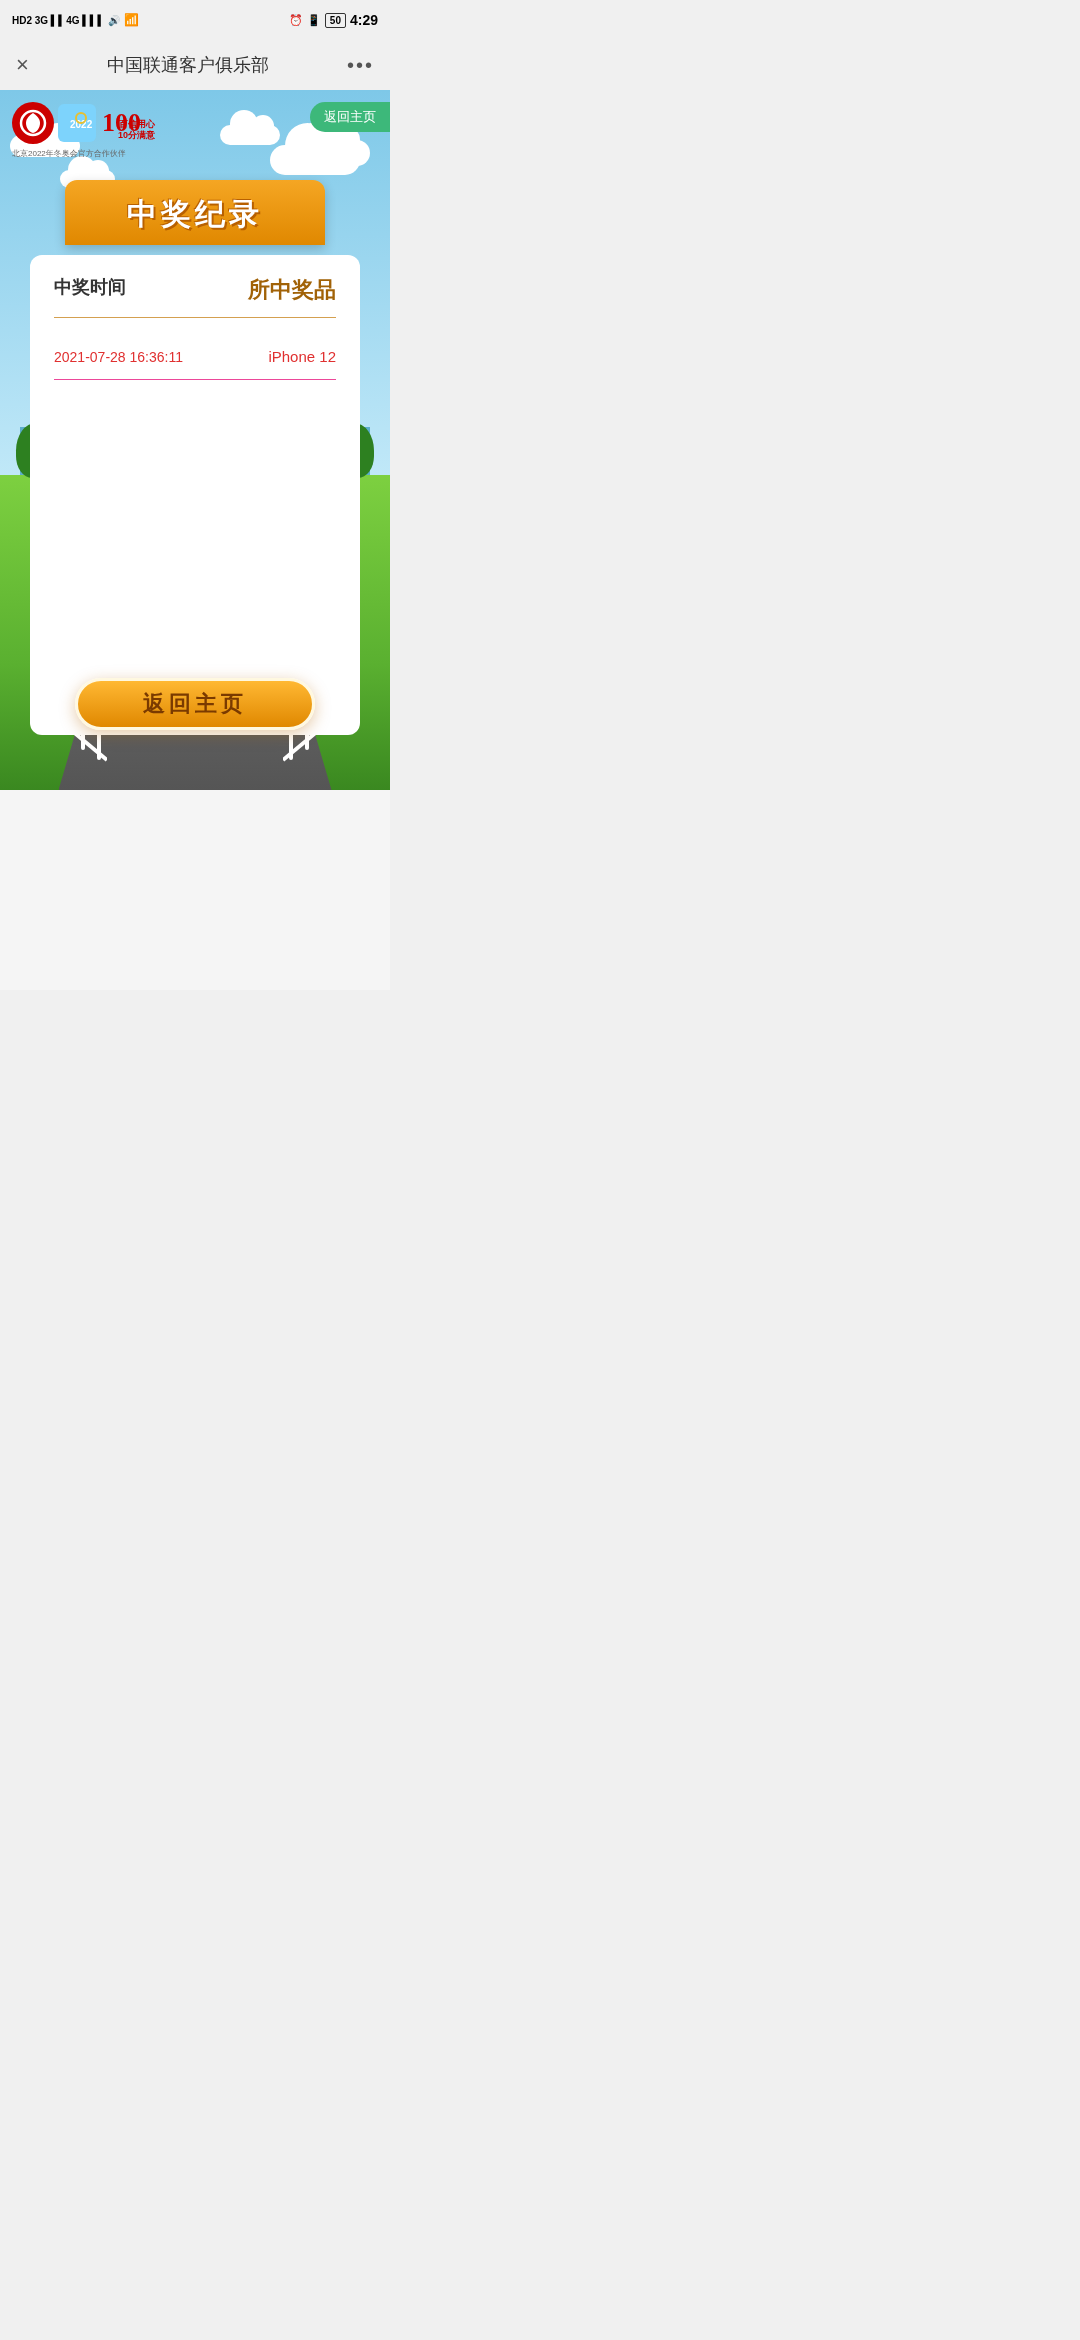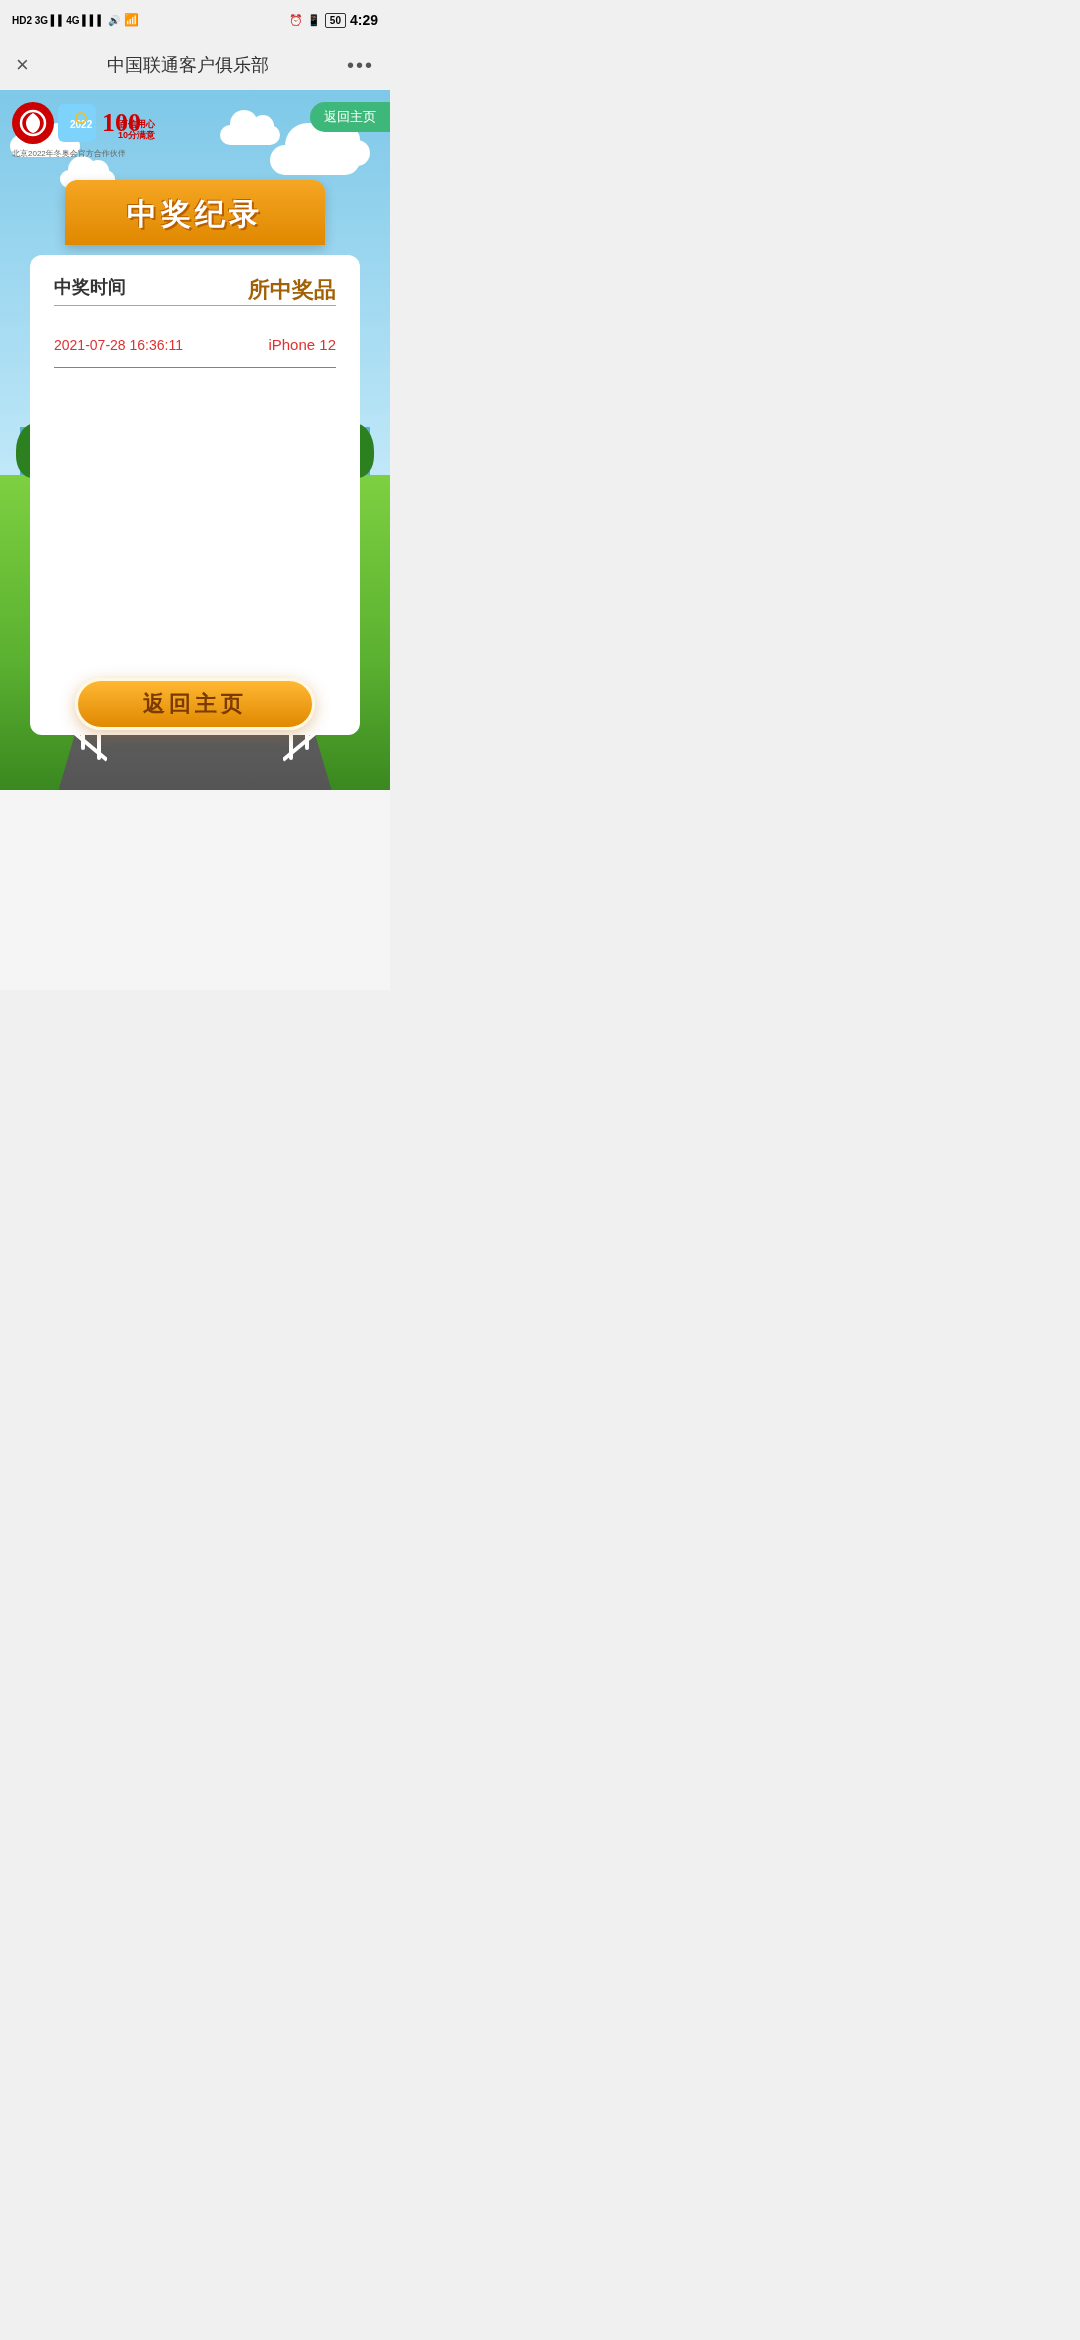--- a/index.html
+++ b/index.html
@@ -195,20 +195,21 @@
       border-radius: 12px;
       padding: 20px 24px;
       z-index: 10;
       min-height: 480px;
     }
 
     
     .table-header {
       display: flex;
       justify-content: space-between;
+      padding-bottom: 12px;
       border-bottom: 1.5px solid #d4a050;
       margin-bottom: 16px;
     }
     .table-header-left {
       font-size: 18px;
       font-weight: 700;
       color: #333;
     }
     .table-header-right {
       font-size: 22px;

